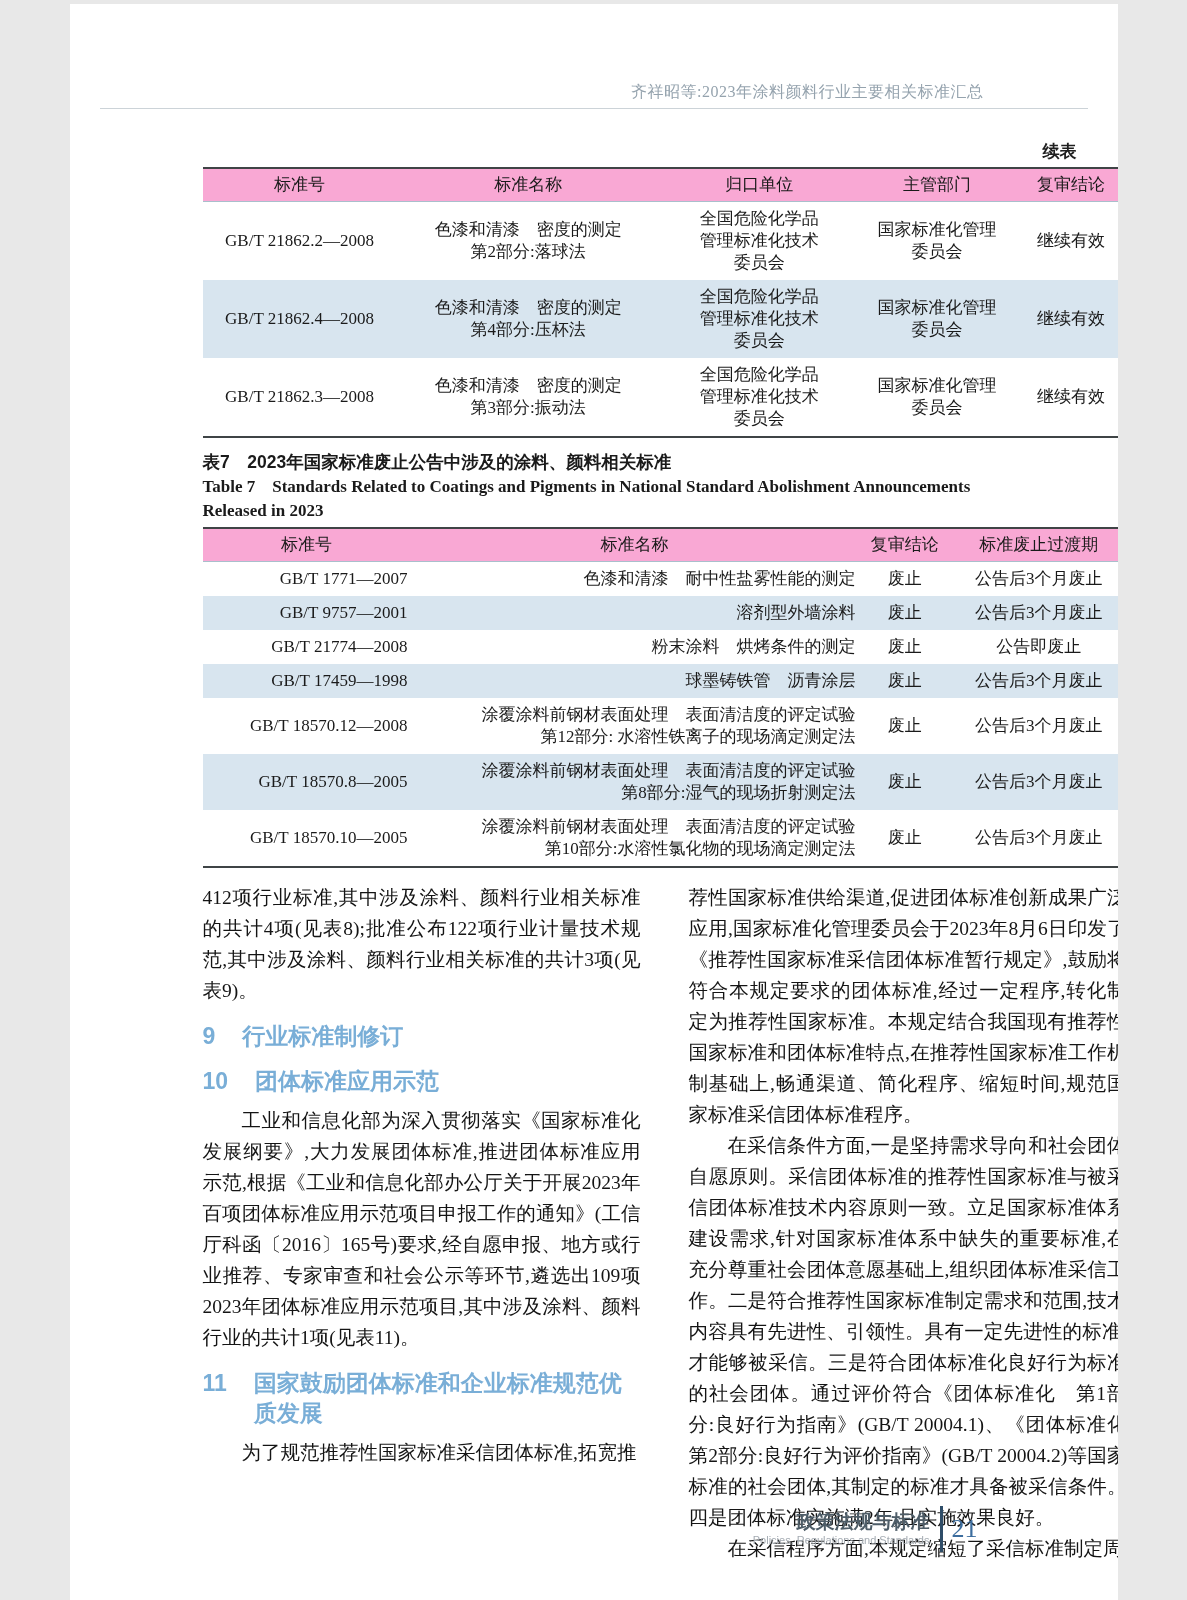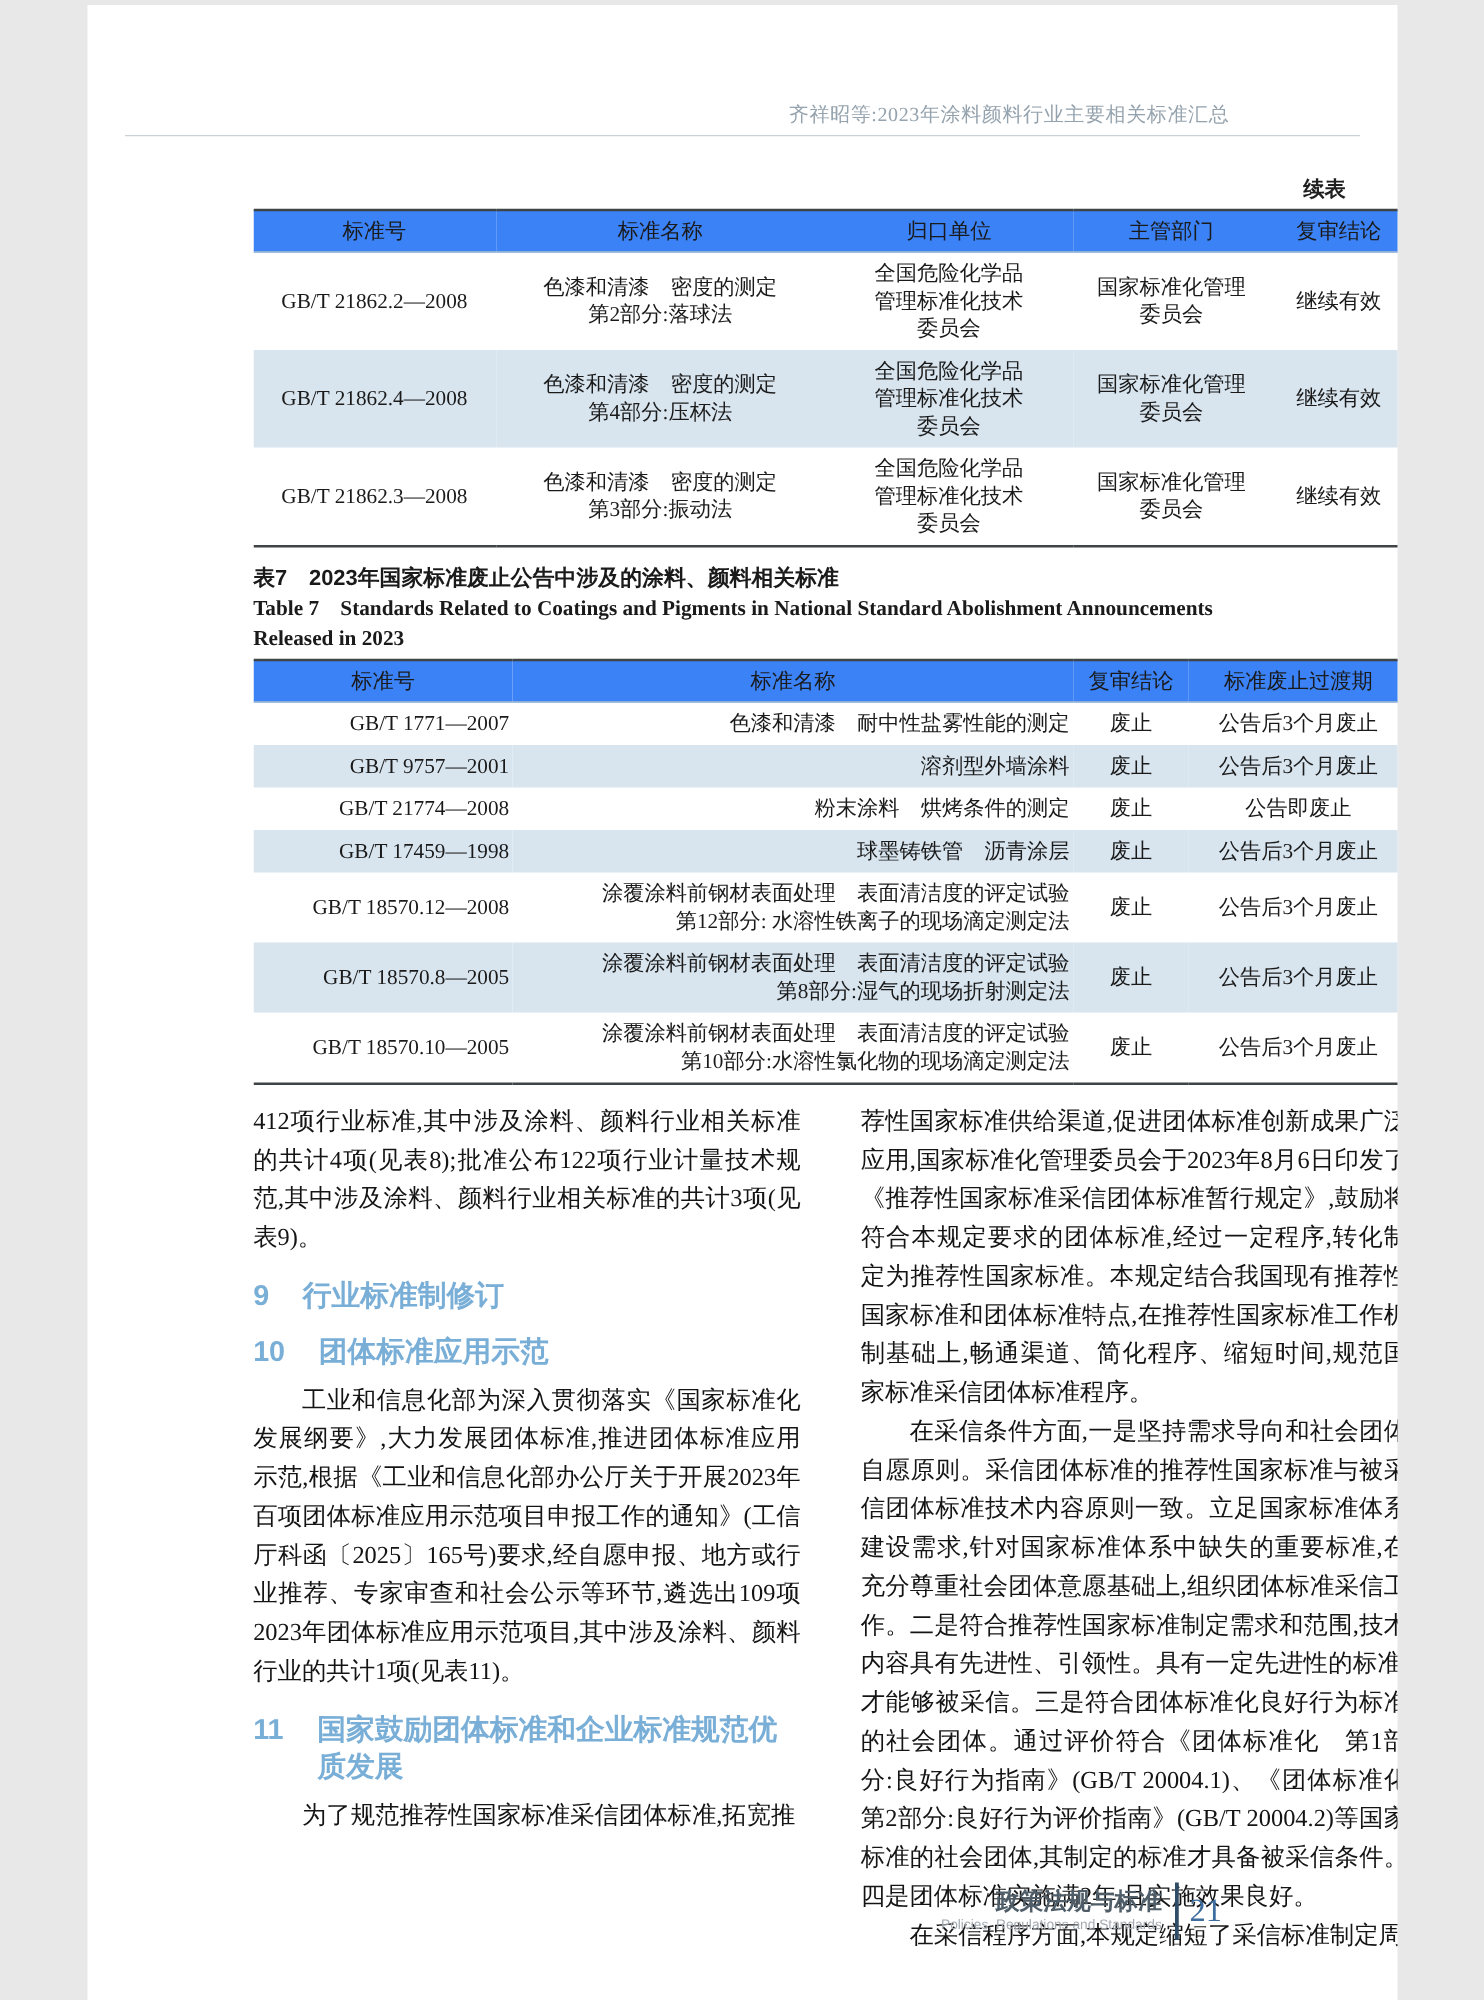--- a/index.html
+++ b/index.html
@@ -24,21 +24,21 @@
     font-family:"Liberation Sans","DejaVu Sans",sans-serif;
   }
   
   table { border-collapse:collapse; width:100%; table-layout:fixed; }
   .std-table {
     margin-top:4px;
     border-top:2px solid #3f4446; border-bottom:2px solid #3f4446;
     font-size:17px;
   }
   .std-table th {
-    background:#3b82f6; font-weight:normal; text-align:center;
+    background:#f9a8d4; font-weight:normal; text-align:center;
     padding:5px 2px; line-height:22px; border-bottom:1px solid #a9bfcc;
   }
   .std-table td {
     padding:6px 3px; line-height:22px; text-align:center;
     vertical-align:middle; white-space:pre-line;
   }
   .std-table tbody tr.stripe td, .t2 tbody tr:nth-child(even) td { background:#d8e5ef; }
   .t2 td.cell-no, .t2 td.cell-name { text-align:right; }
   .t2 td.cell-no { padding-left:14px; }
   .t2 td.cell-name { padding-left:8px; }
@@ -215,21 +215,21 @@
       <div class="col">
         <p>412项行业标准,其中涉及涂料、颜料行业相关标准的共计4项(见表8);批准公布122项行业计量技术规范,其中涉及涂料、颜料行业相关标准的共计3项(见表9)。</p>
         <div class="sec-head">
           <span class="sec-num">9</span>
           <span>行业标准制修订</span>
         </div>
         <div class="sec-head">
           <span class="sec-num">10</span>
           <span>团体标准应用示范</span>
         </div>
-        <p class="indent">工业和信息化部为深入贯彻落实《国家标准化发展纲要》,大力发展团体标准,推进团体标准应用示范,根据《工业和信息化部办公厅关于开展2023年百项团体标准应用示范项目申报工作的通知》(工信厅科函〔2025〕165号)要求,经自愿申报、地方或行业推荐、专家审查和社会公示等环节,遴选出109项2023年团体标准应用示范项目,其中涉及涂料、颜料行业的共计1项(见表11)。</p>
+        <p class="indent">工业和信息化部为深入贯彻落实《国家标准化发展纲要》,大力发展团体标准,推进团体标准应用示范,根据《工业和信息化部办公厅关于开展2023年百项团体标准应用示范项目申报工作的通知》(工信厅科函〔2016〕165号)要求,经自愿申报、地方或行业推荐、专家审查和社会公示等环节,遴选出109项2023年团体标准应用示范项目,其中涉及涂料、颜料行业的共计1项(见表11)。</p>
         <div class="sec-head">
           <span class="sec-num">11</span>
           <span>国家鼓励团体标准和企业标准规范优质发展</span>
         </div>
         <p class="indent">为了规范推荐性国家标准采信团体标准,拓宽推</p>
       </div>
       <div class="col">
         <p>荐性国家标准供给渠道,促进团体标准创新成果广泛应用,国家标准化管理委员会于2023年8月6日印发了《推荐性国家标准采信团体标准暂行规定》,鼓励将符合本规定要求的团体标准,经过一定程序,转化制定为推荐性国家标准。本规定结合我国现有推荐性国家标准和团体标准特点,在推荐性国家标准工作机制基础上,畅通渠道、简化程序、缩短时间,规范国家标准采信团体标准程序。</p>
         <p class="indent">在采信条件方面,一是坚持需求导向和社会团体自愿原则。采信团体标准的推荐性国家标准与被采信团体标准技术内容原则一致。立足国家标准体系建设需求,针对国家标准体系中缺失的重要标准,在充分尊重社会团体意愿基础上,组织团体标准采信工作。二是符合推荐性国家标准制定需求和范围,技术内容具有先进性、引领性。具有一定先进性的标准,才能够被采信。三是符合团体标准化良好行为标准的社会团体。通过评价符合《团体标准化　第1部分:良好行为指南》(GB/T 20004.1)、《团体标准化　第2部分:良好行为评价指南》(GB/T 20004.2)等国家标准的社会团体,其制定的标准才具备被采信条件。四是团体标准实施满2年,且实施效果良好。</p>
         <p class="indent">在采信程序方面,本规定缩短了采信标准制定周</p>

